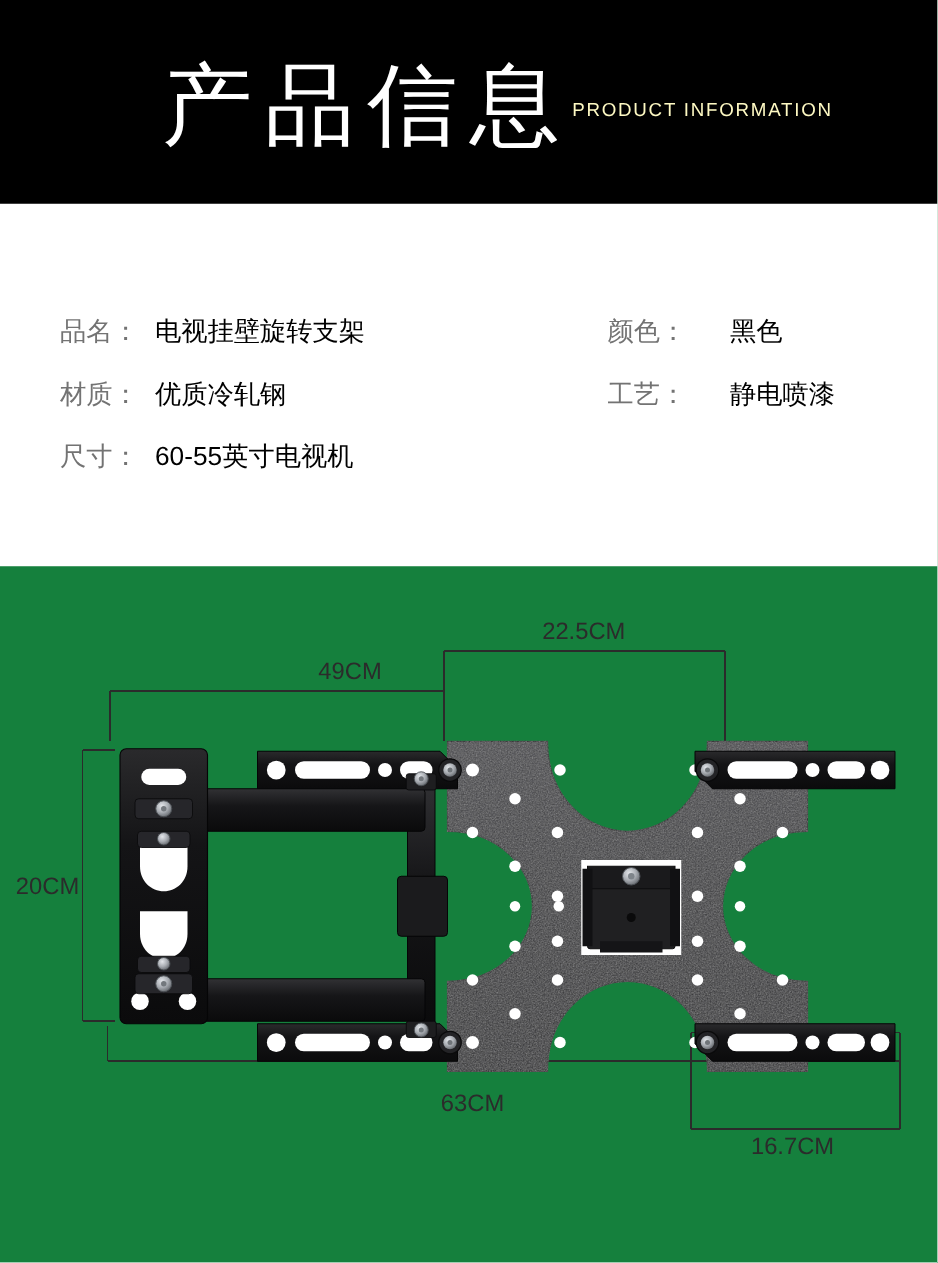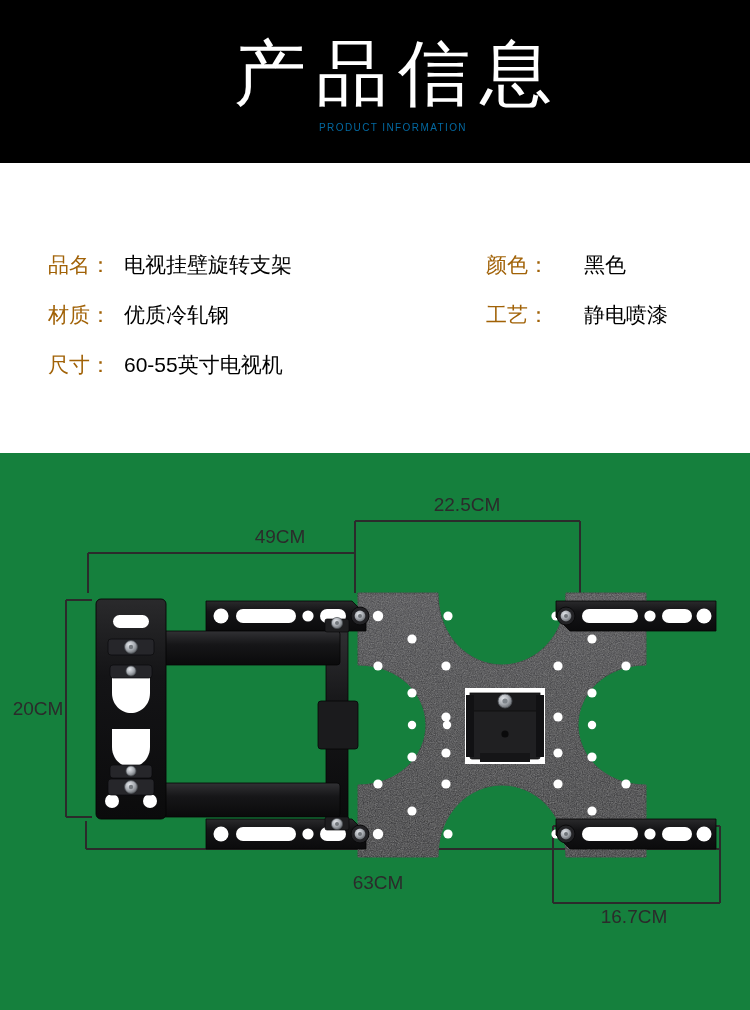--- a/index.html
+++ b/index.html
@@ -8,53 +8,53 @@
     background: #ffffff;
     font-family: "Liberation Sans", sans-serif;
     overflow: hidden;
   }
   #page { position: relative; width: 750px; height: 1010px; background: #fff; }
 
   
   .banner {
     position: absolute; left: 0; top: 0; width: 750px; height: 163px;
     background: #000000;
-    display: flex; flex-direction: column;
+    display: flex; flex-direction: row;
     align-items: center; justify-content: center; padding-left: 36px;
   }
   .banner-title {
     color: #ffffff;
     font-family: "Liberation Sans", sans-serif;
     font-size: 72px; line-height: 1.0;
     letter-spacing: 10px;
     text-indent: 10px;
     font-weight: 400;
     margin-top: 6px;
   }
   .banner-sub {
-    color: #0369a1;
-    font-size: 10px;
+    color: #fef9c3;
+    font-size: 15px;
     letter-spacing: 1.4px;
     margin-top: 13px;
     font-weight: 400;
   }
 
   
   .specs { position: absolute; left: 0; top: 163px; width: 750px; height: 290px; }
   .spec-col { position: absolute; }
   .spec-col.left  { left: 48px;  top: 88px; }
   .spec-col.right { left: 486px; top: 88px; }
 
   .spec-row {
     display: flex; align-items: baseline;
     margin-bottom: 22px;
     white-space: nowrap;
   }
   .spec-label {
-    font-size: 21px; color: #a16207;
+    font-size: 21px; color: #737373;
     font-family: "Liberation Sans", sans-serif;
   }
   .spec-value {
     font-size: 21px; color: #000;
     font-family: "Liberation Sans", sans-serif;
   }
   .spec-col.left  .spec-label { width: 72px; }
   .spec-col.left  .spec-value { margin-left: 4px; }
   .spec-col.right .spec-label { width: 72px; }
   .spec-col.right .spec-value { margin-left: 26px; }

